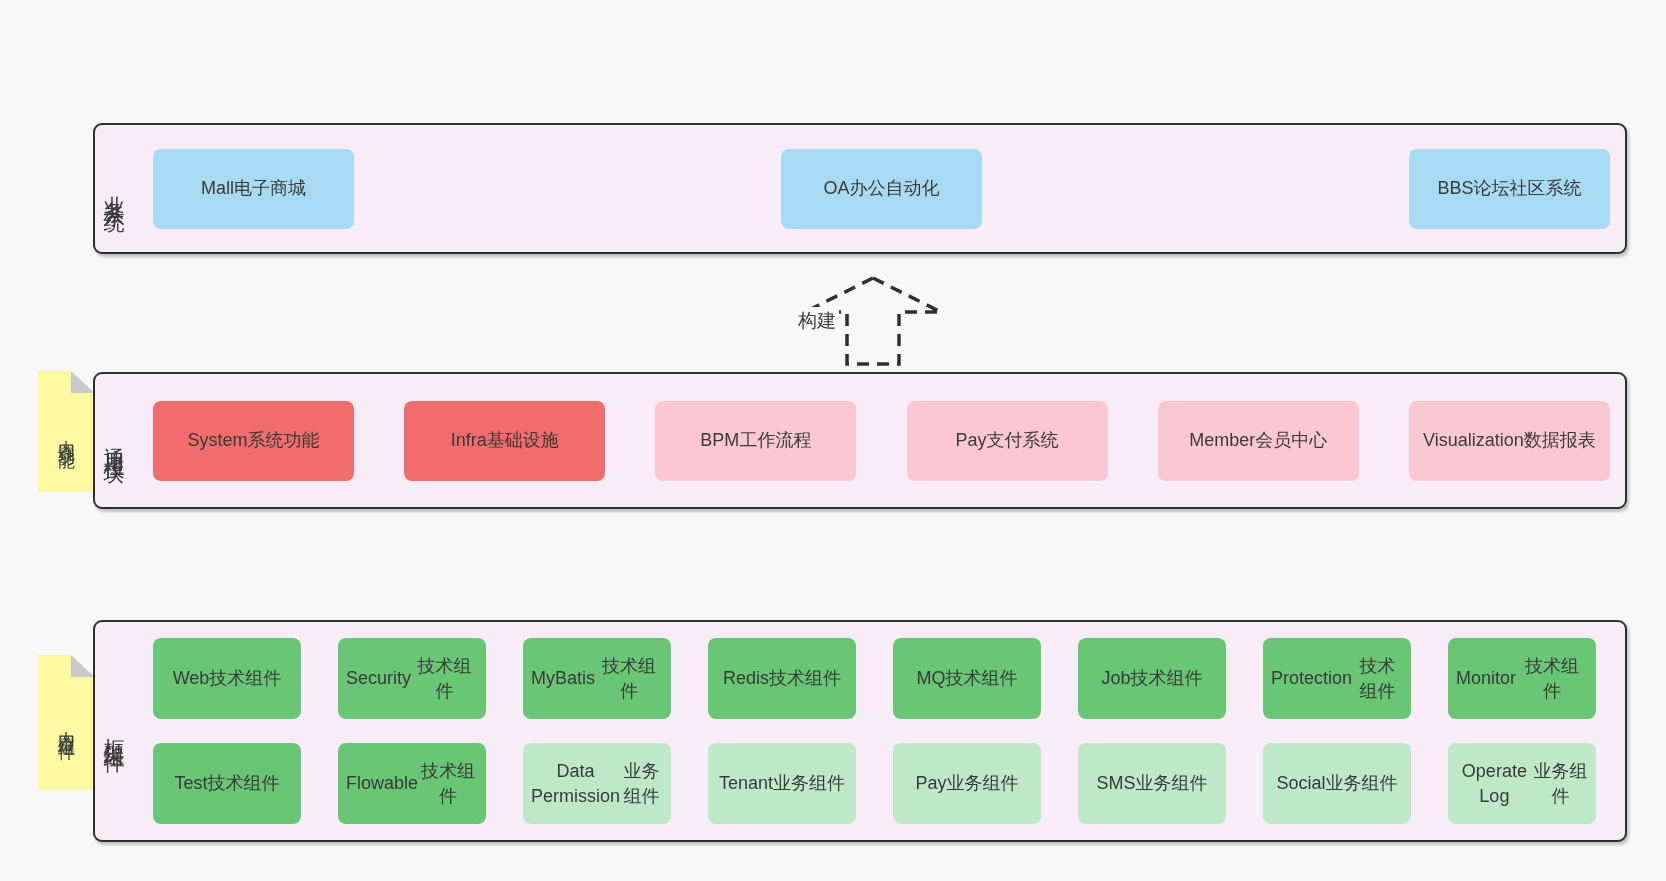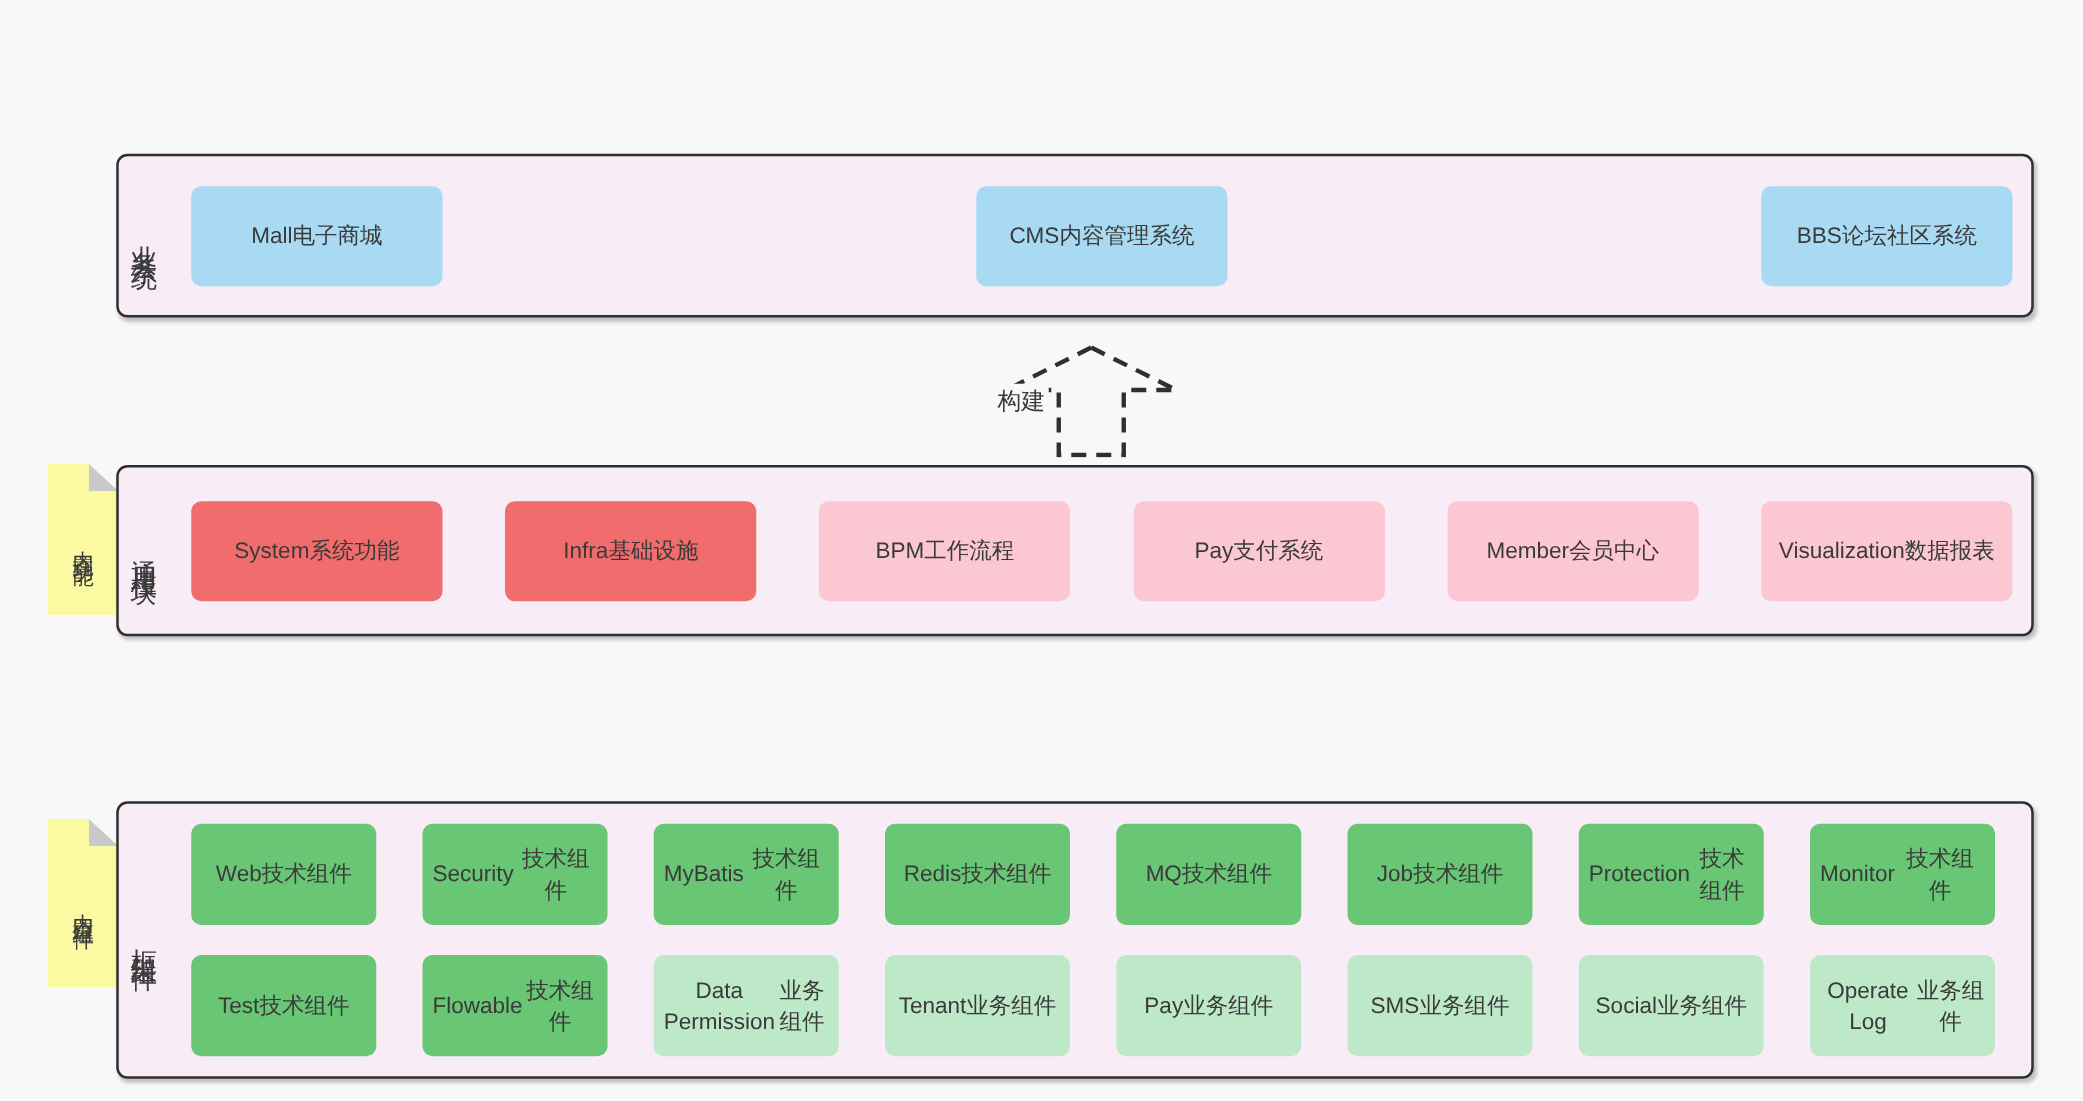--- a/index.html
+++ b/index.html
@@ -24,21 +24,21 @@
     border: 2px solid var(--container_border, #2f2f2f);
     border-radius: 9px;
     box-sizing: border-box;
     box-shadow: 2px 3px 3px rgba(0,0,0,0.22);
     display: flex;
     align-items: stretch;
     z-index: 1;
   }
   .layer-1 { top: 123px; height: 131px; }
   .layer-2 { top: 372px; height: 137px; }
-  .layer-3 { top: 620px; height: 222px; margin-top: 21px; }
+  .layer-3 { top: 620px; height: 222px; }
 
   .layer-label {
     flex: 0 0 58px;
     box-sizing: border-box;
     padding-right: 20px;
     display: flex;
     align-items: center;
     justify-content: center;
     writing-mode: vertical-rl;
     text-orientation: upright;
@@ -151,22 +151,22 @@
   <section class="layer layer-1">
     <div class="layer-label">业务系统</div>
     <div class="rows">
       <div class="row">
 
       <div class="box v-blue">
             <div class="box-title">Mall</div>
             <div class="box-subtitle">电子商城</div>
           </div>
           <div class="box v-blue">
-            <div class="box-title">CMS</div>
-            <div class="box-subtitle">内容管理系统</div>
+            <div class="box-title">OA</div>
+            <div class="box-subtitle">办公自动化</div>
           </div>
           <div class="box v-blue">
             <div class="box-title">BBS</div>
             <div class="box-subtitle">论坛社区系统</div>
           </div>
         </div>
     </div>
   </section>
 
   <div class="arrow arrow-1">

